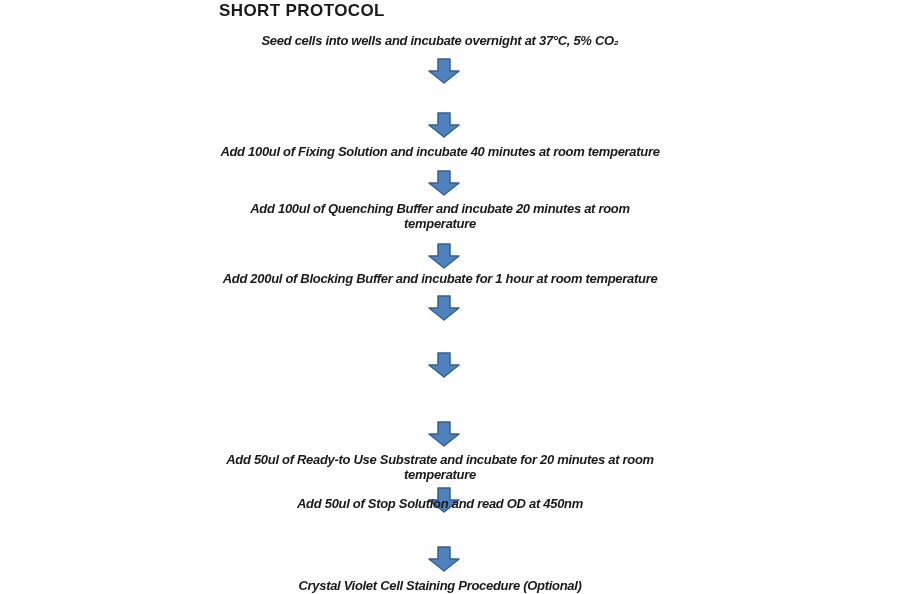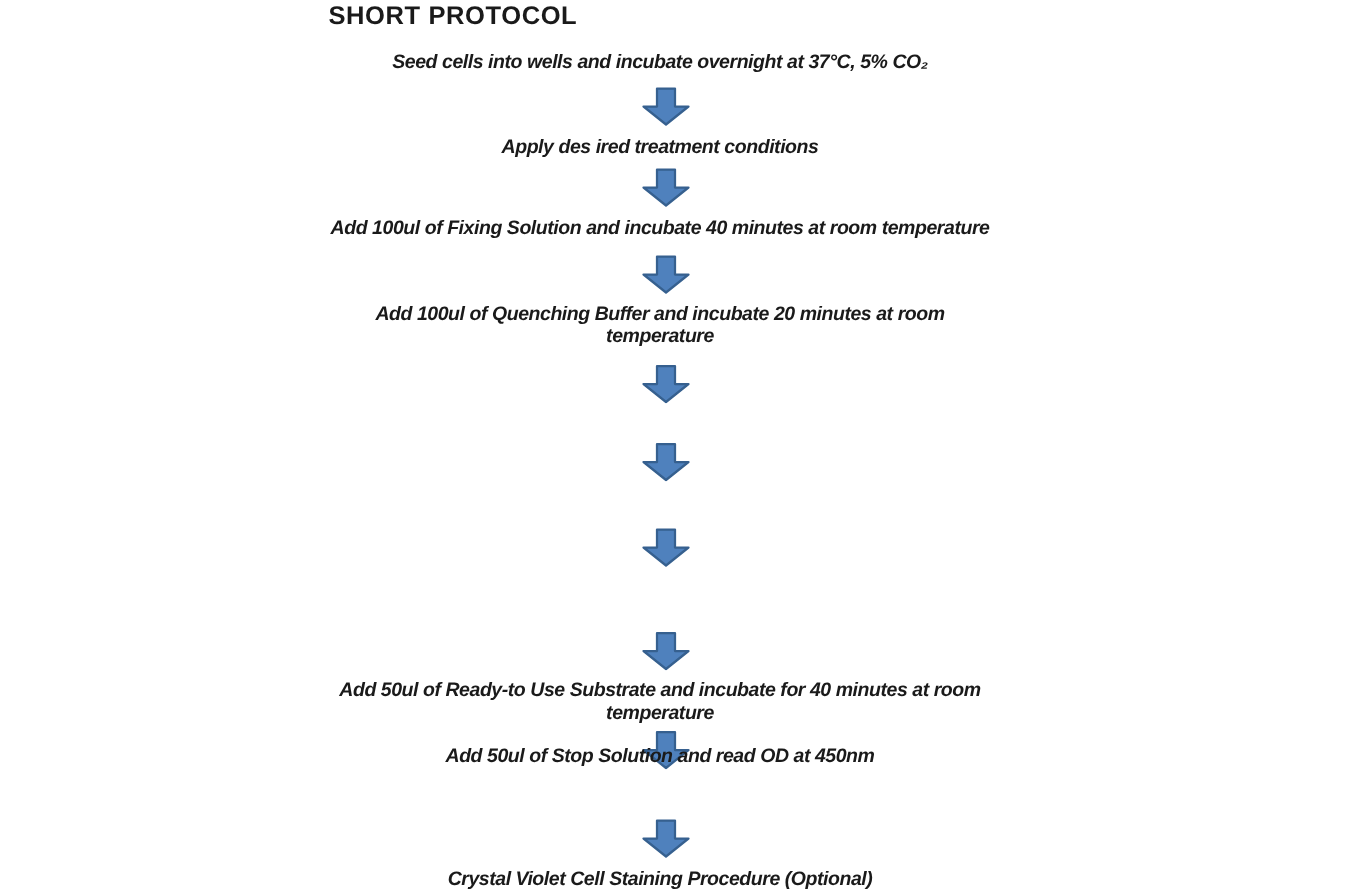--- a/index.html
+++ b/index.html
@@ -63,21 +63,20 @@
   <h1 class="title">SHORT PROTOCOL</h1>
 
   <div class="step" style="top:33px">Seed cells into wells and incubate overnight at 37°C, 5% CO₂</div>
 
   <div class="arrow" style="top:58px">
     <svg width="34" height="26" viewBox="0 0 34 26">
         <polygon points="11,1 23,1 23,13 32,13 17,25 2,13 11,13"></polygon>
       </svg>
   </div>
 
-  <div class="step" style="top:90px">Apply des ired treatment conditions</div>
 
   <div class="arrow" style="top:112px">
     <svg width="34" height="26" viewBox="0 0 34 26">
         <polygon points="11,1 23,1 23,13 32,13 17,25 2,13 11,13"></polygon>
       </svg>
   </div>
 
   <div class="step" style="top:144px">Add 100ul of Fixing Solution and incubate 40 minutes at room temperature</div>
 
   <div class="arrow" style="top:170px">
@@ -88,20 +87,21 @@
 
   <div class="step" style="top:201px">Add 100ul of Quenching Buffer and incubate 20 minutes at room
 temperature</div>
 
   <div class="arrow" style="top:243px">
     <svg width="34" height="26" viewBox="0 0 34 26">
         <polygon points="11,1 23,1 23,13 32,13 17,25 2,13 11,13"></polygon>
       </svg>
   </div>
 
+  <div class="step" style="top:271px">Add 200ul of Blocking Buffer and incubate for 1 hour at room temperature</div>
 
   <div class="arrow" style="top:295px">
     <svg width="34" height="26" viewBox="0 0 34 26">
         <polygon points="11,1 23,1 23,13 32,13 17,25 2,13 11,13"></polygon>
       </svg>
   </div>
 
 
   <div class="arrow" style="top:352px">
     <svg width="34" height="26" viewBox="0 0 34 26">
@@ -109,21 +109,21 @@
       </svg>
   </div>
 
 
   <div class="arrow" style="top:421px">
     <svg width="34" height="26" viewBox="0 0 34 26">
         <polygon points="11,1 23,1 23,13 32,13 17,25 2,13 11,13"></polygon>
       </svg>
   </div>
 
-  <div class="step" style="top:452px">Add 50ul of Ready-to Use Substrate and incubate for 40 minutes at room
+  <div class="step" style="top:452px">Add 50ul of Ready-to Use Substrate and incubate for 20 minutes at room
 temperature</div>
 
   <div class="arrow" style="top:487px">
     <svg width="34" height="26" viewBox="0 0 34 26">
         <polygon points="11,1 23,1 23,13 32,13 17,25 2,13 11,13"></polygon>
       </svg>
   </div>
 
   <div class="step" style="top:496px">Add 50ul of Stop Solution and read OD at 450nm</div>
 

